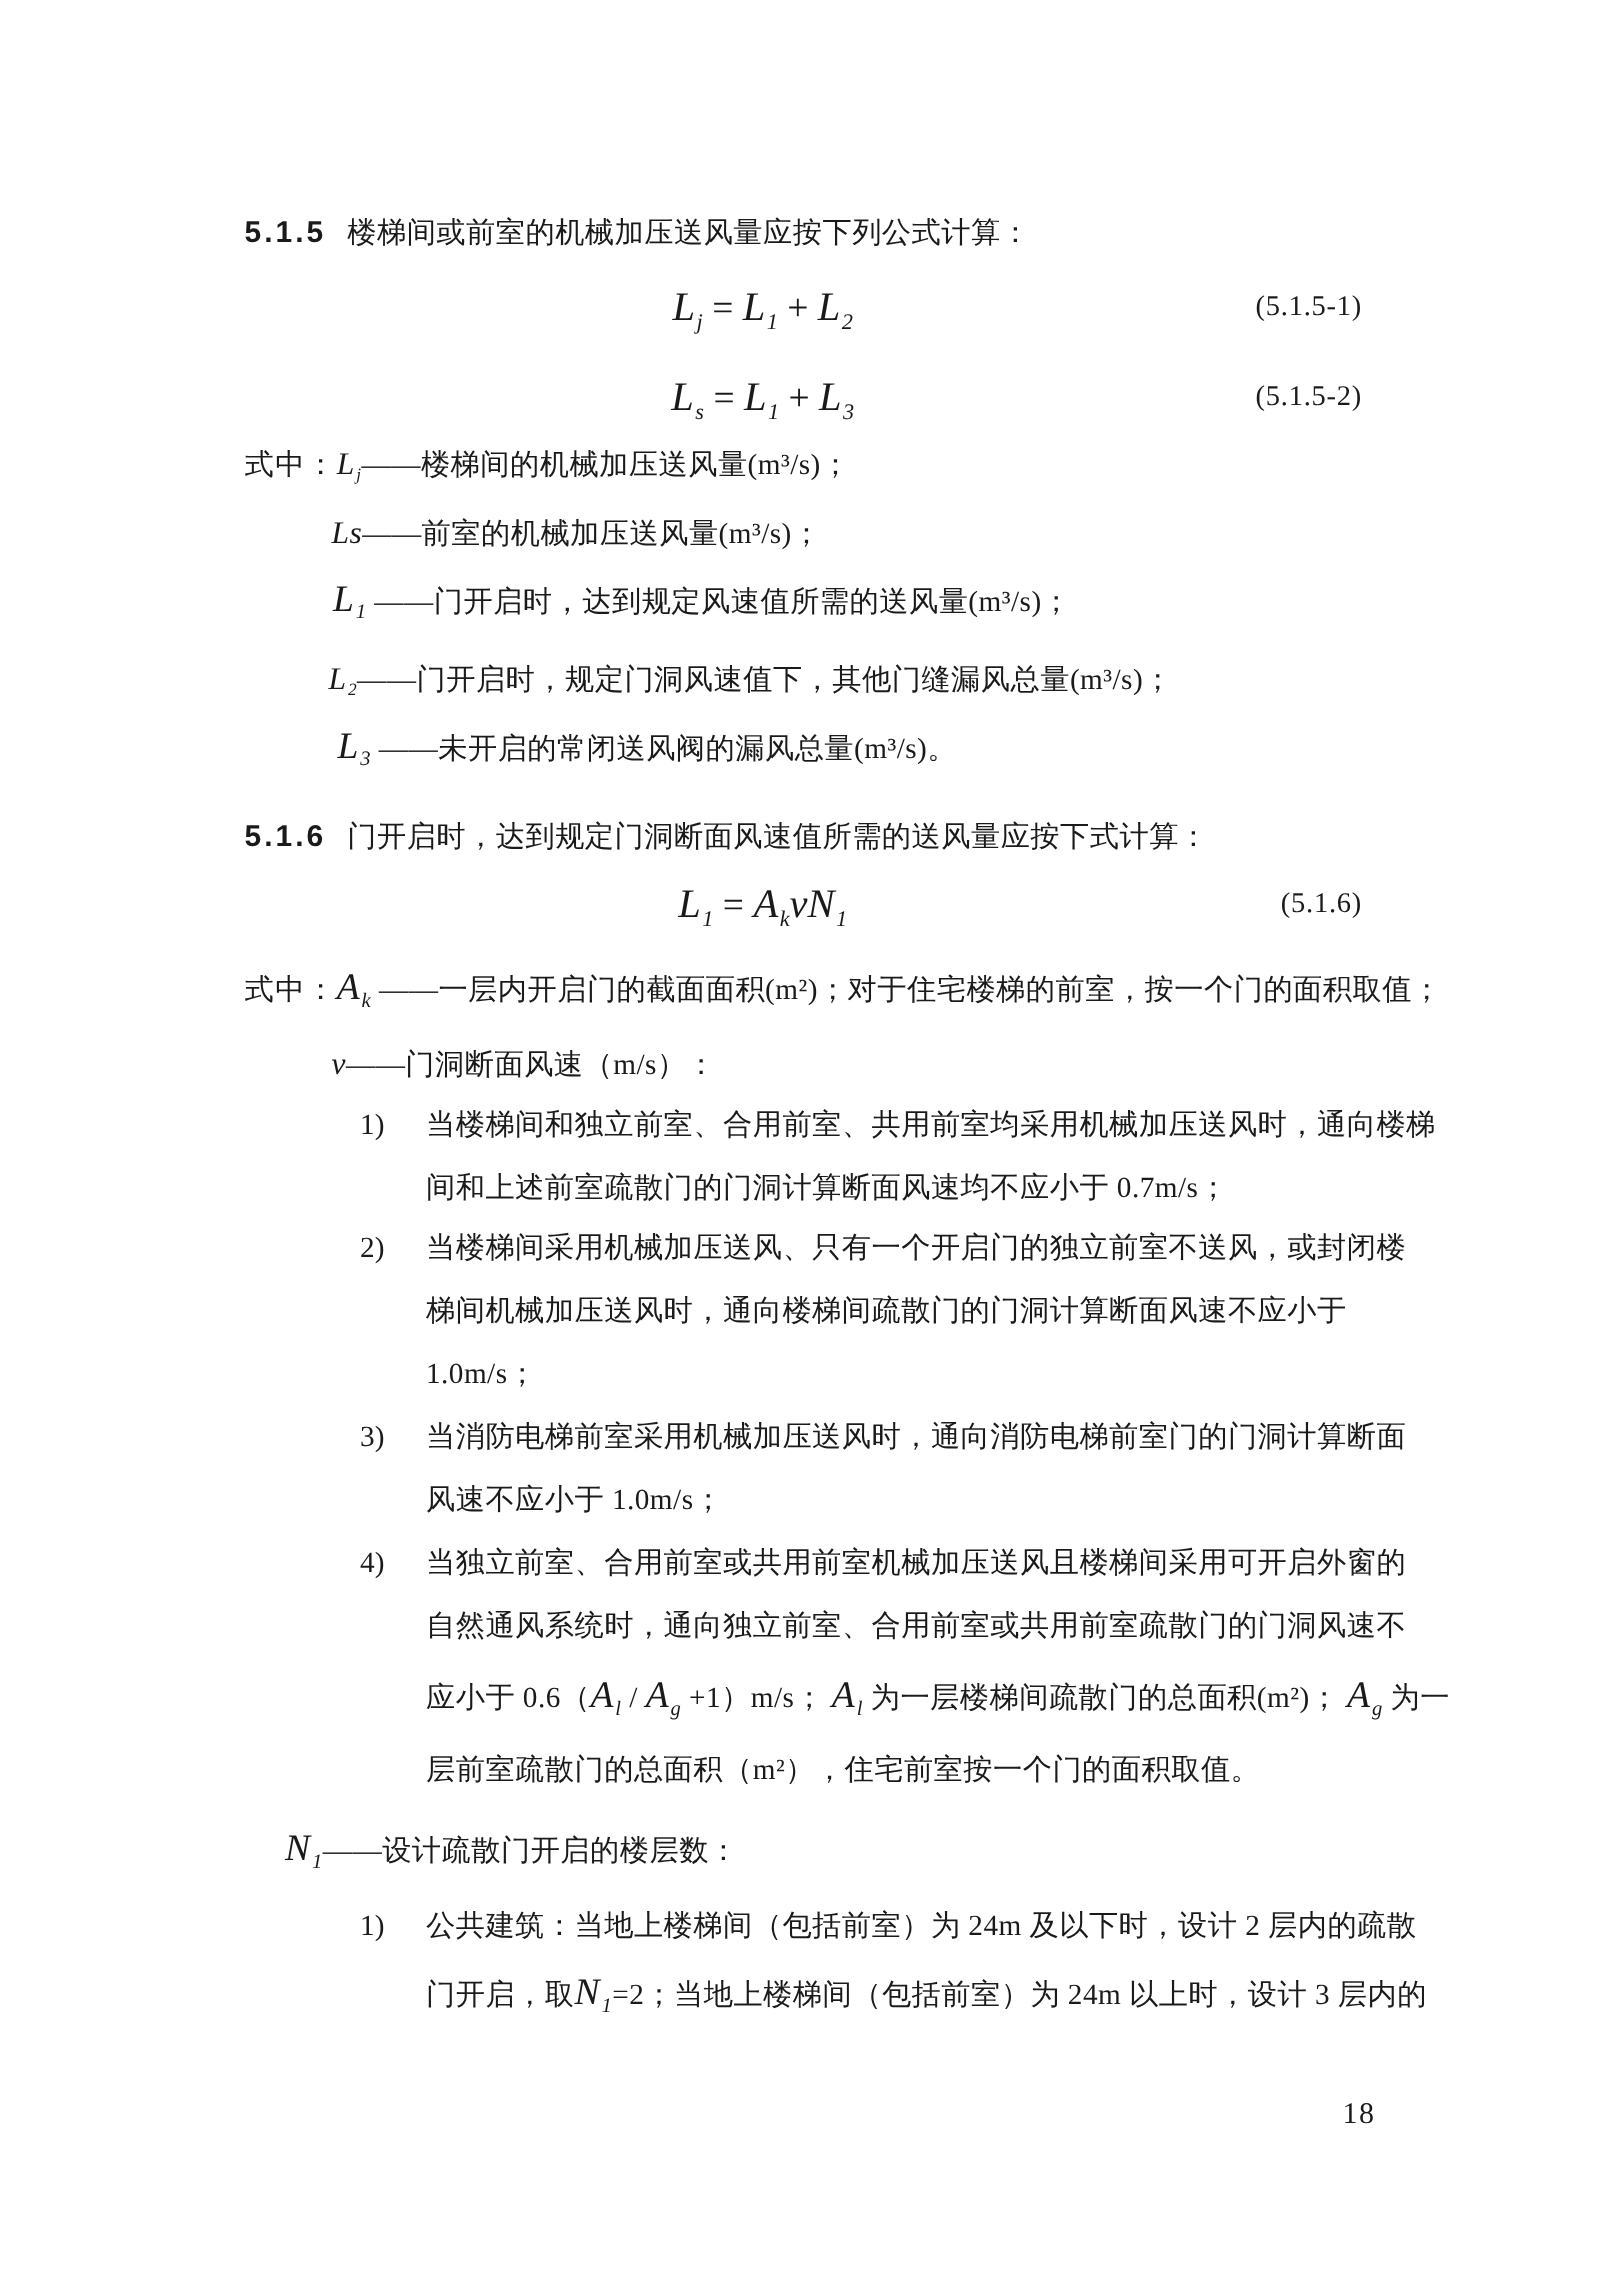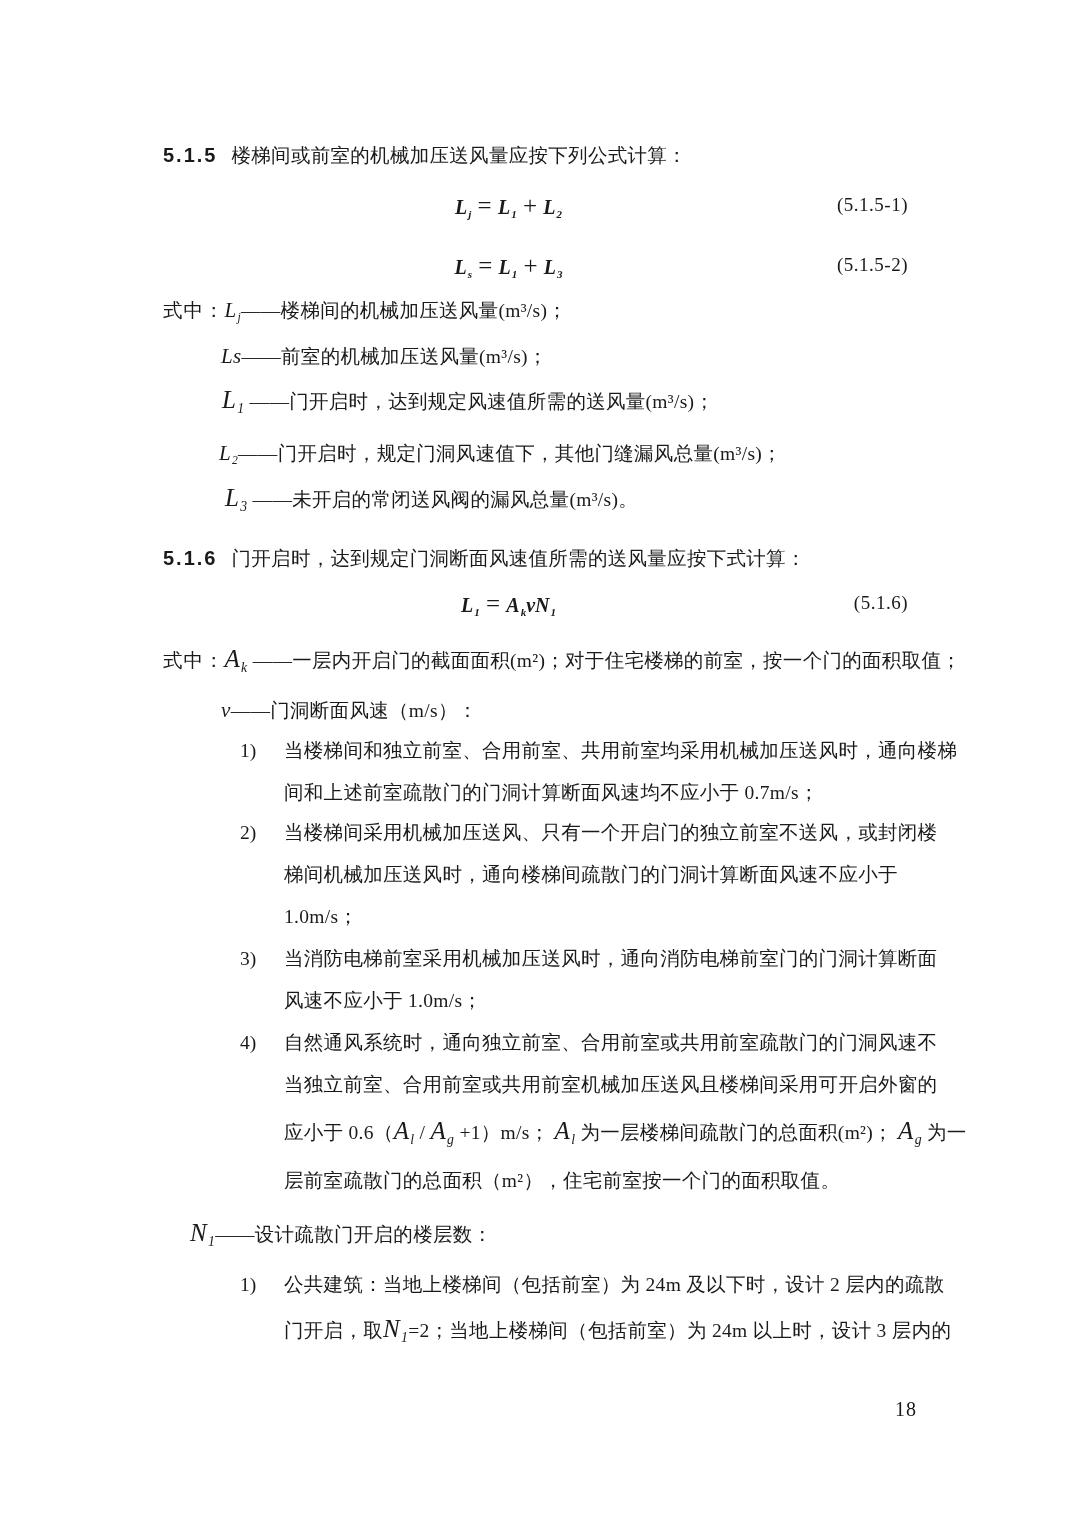--- a/index.html
+++ b/index.html
@@ -19,21 +19,21 @@
   .clause-head { font-size:19.5px; line-height:30px; letter-spacing:0.3px; }
   .clause-num {
     font-family:"Liberation Sans","DejaVu Sans",sans-serif;
     font-weight:700; font-size:20px; letter-spacing:2px;
   }
   .clause-title { margin-left:14px; }
 
   
   .eq-row { position:absolute; left:163px; width:767px; height:44px; text-align:center; padding-right:76px; }
   .eq { display:inline-block; font-size:25px; line-height:44px; }
-  .eq .mv { font-size:20px;font-weight:bold; }
+  .eq .mv { font-size:27px; }
   .eq-label {
     position:absolute; right:22px; top:10px;
     font-size:19px; letter-spacing:0.5px;
   }
 
   
   .mv {
     font-style:italic;
     font-family:"Liberation Serif","DejaVu Serif",serif;
     font-size:21px; line-height:1;
@@ -121,22 +121,22 @@
     <span class="item-no">3)</span>
     <div class="item-lines">
       <div class="line"><span>当消防电梯前室采用机械加压送风时，通向消防电梯前室门的门洞计算断面</span></div>
       <div class="line"><span>风速不应小于 1.0m/s；</span></div>
     </div>
   </div>
 
   <div class="list-item" style="top:1022px; left:240px;">
     <span class="item-no">4)</span>
     <div class="item-lines">
+      <div class="line"><span>当独立前室、合用前室或共用前室机械加压送风且楼梯间采用可开启外窗的</span></div>
       <div class="line"><span>自然通风系统时，通向独立前室、合用前室或共用前室疏散门的门洞风速不</span></div>
-      <div class="line"><span>当独立前室、合用前室或共用前室机械加压送风且楼梯间采用可开启外窗的</span></div>
       <div class="line tall"><span>应小于 0.6（</span><i class="mv big">A<sub class="ms">l</sub></i><span> / </span><i class="mv big">A<sub class="ms">g</sub></i><span> +1）m/s； </span><i class="mv big">A<sub class="ms">l</sub></i><span> 为一层楼梯间疏散门的总面积(m²)； </span><i class="mv big">A<sub class="ms">g</sub></i><span> 为一</span></div>
       <div class="line"><span>层前室疏散门的总面积（m²），住宅前室按一个门的面积取值。</span></div>
     </div>
   </div>
 
   <div class="abs line" style="top:1220px; left:190px;"><i class="mv big">N<sub class="ms">1</sub></i><span>——设计疏散门开启的楼层数：</span></div>
 
   <div class="list-item n1-item" style="top:1262px; left:240px;">
     <span class="item-no">1)</span>
     <div class="item-lines">

